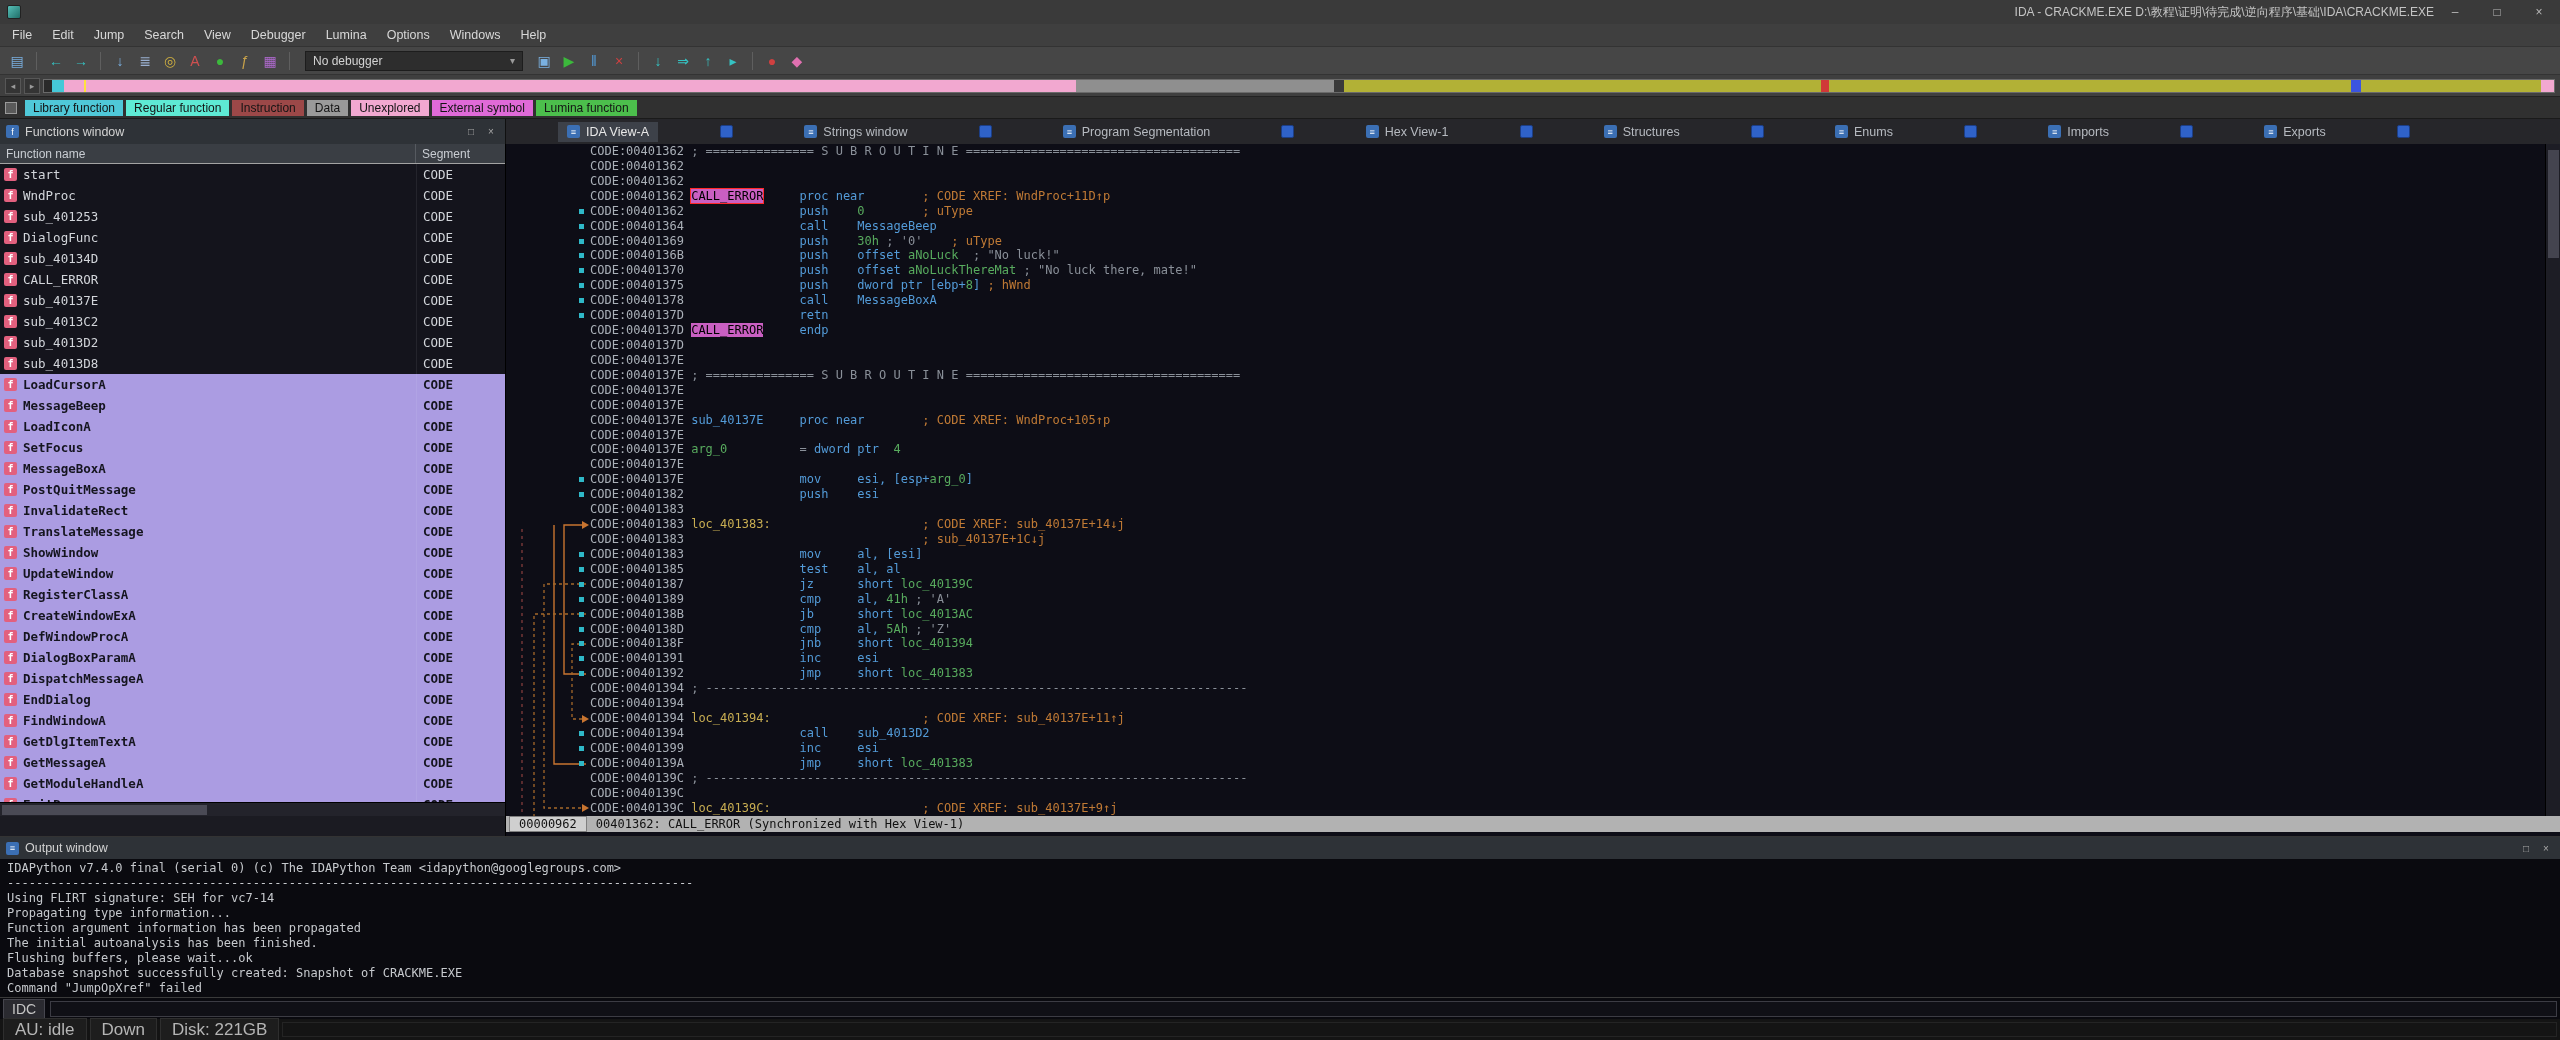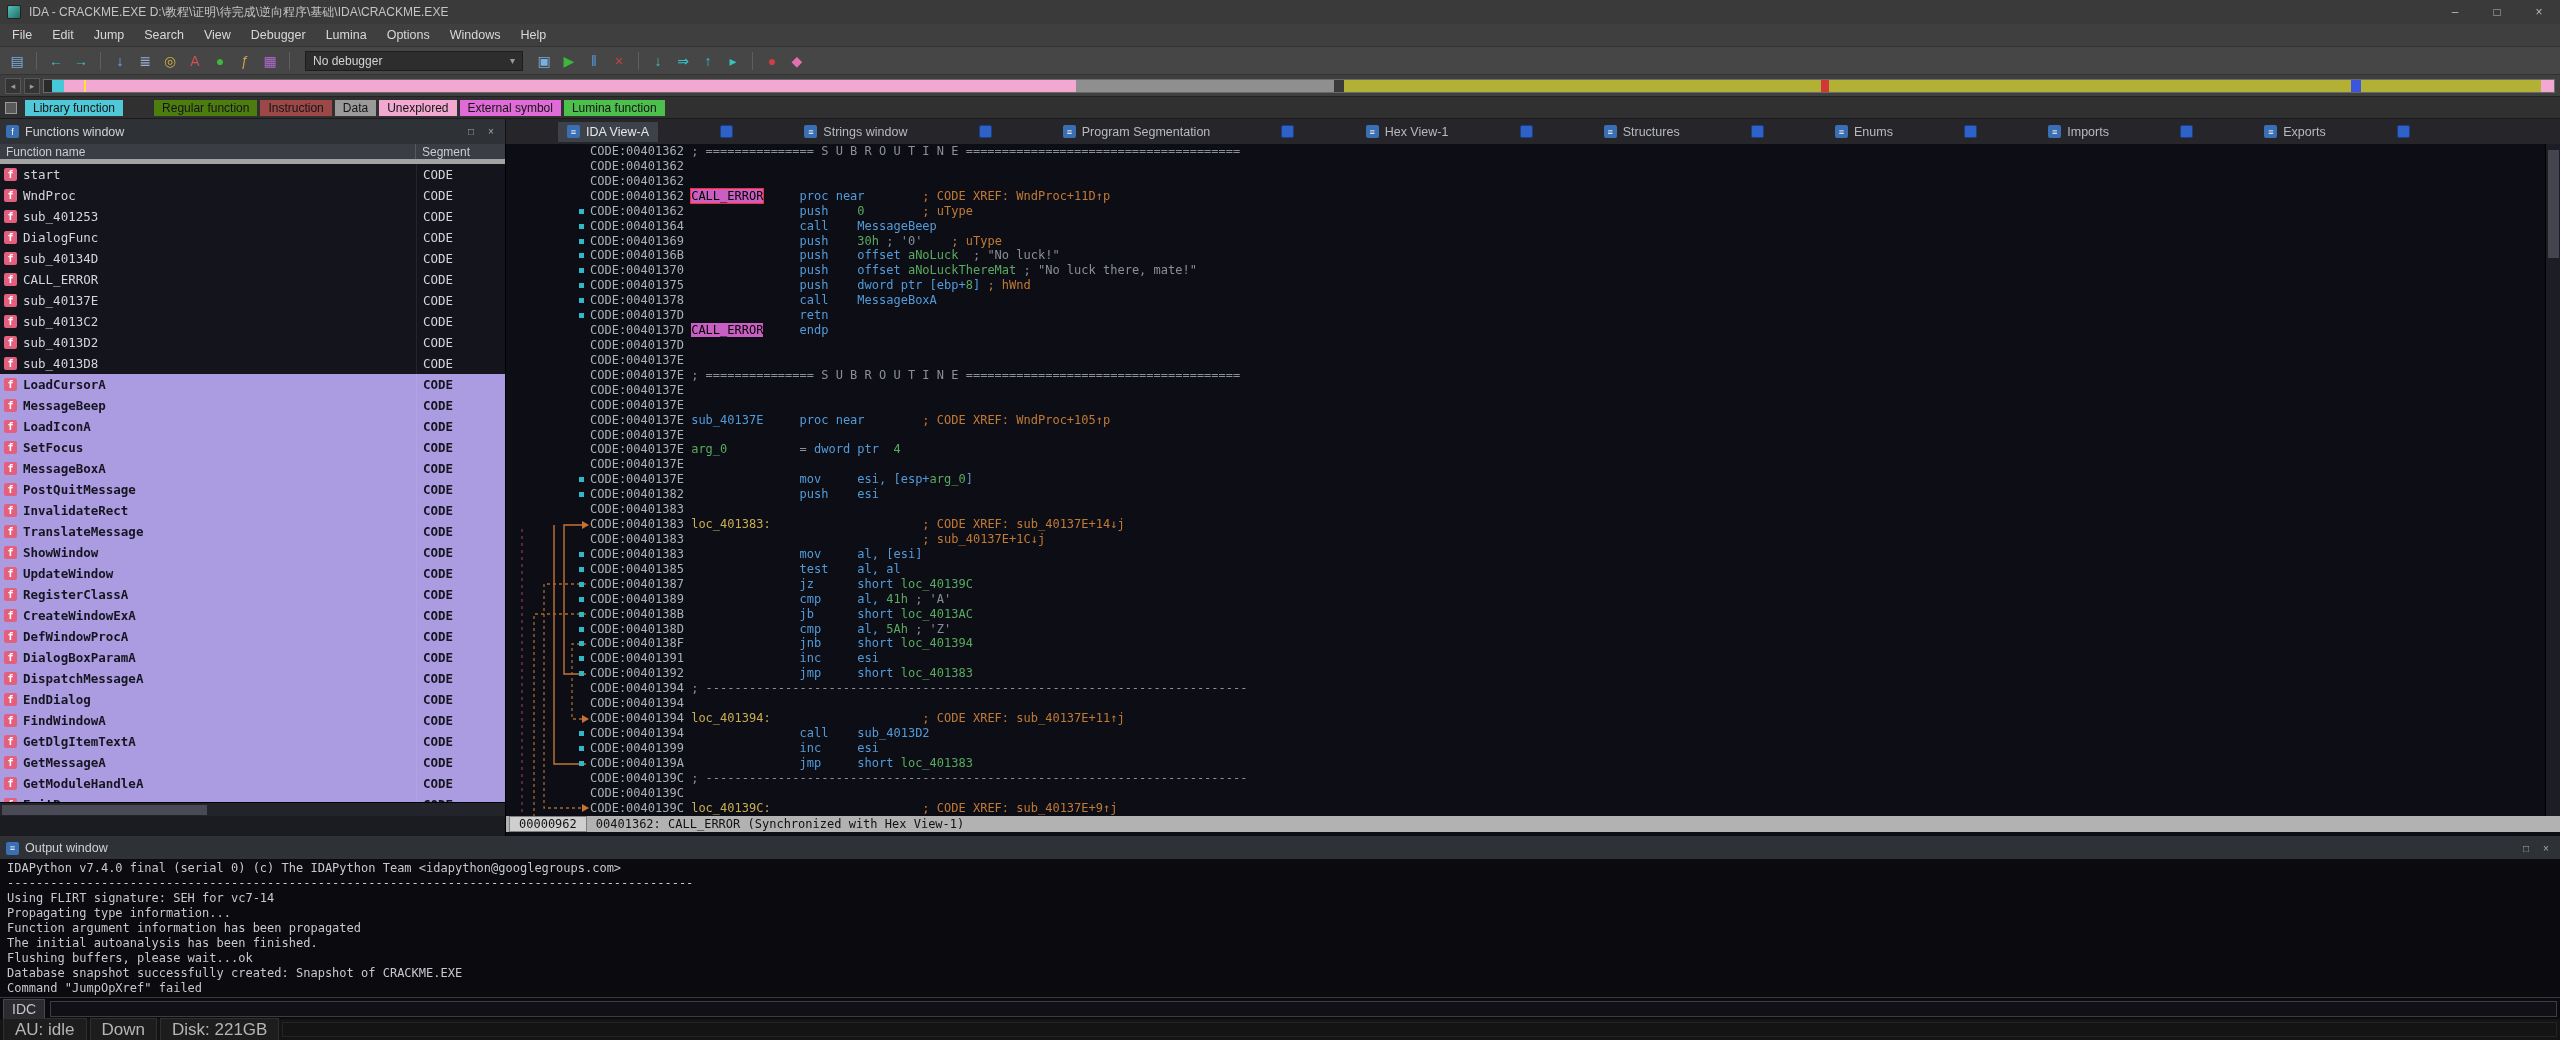--- a/index.html
+++ b/index.html
@@ -3,21 +3,21 @@
 <meta charset="utf-8">
 <style>
   * { box-sizing: border-box; }
   html,body { margin:0; padding:0; }
   body {
     width:2560px; height:1040px; overflow:hidden; position:relative;
     background:#0d0d15; font-family:"Liberation Sans",sans-serif; color:#ccc;
     -webkit-font-smoothing:antialiased;
   }
   
-  .titlebar { height:24px; background:#3a3a3a; display:flex; align-items:center; font-size:12px; color:#c4c4c4; }
+  .titlebar { height:24px; background:#3a3a3a; display:flex; align-items:center; font-size:12px; color:#c4c4c4;text-align:right; }
   .app-icon { width:14px; height:14px; margin:0 8px 0 7px; border-radius:2px;
               background:linear-gradient(135deg,#57c0b8,#1f6e68); border:1px solid #222; }
   .title-text { flex:1; white-space:nowrap; overflow:hidden; }
   .win-btn { width:42px; height:24px; display:flex; align-items:center; justify-content:center; color:#b8b8b8; font-size:12px; }
   
   .menubar { height:22px; background:#3f3f3f; display:flex; align-items:center; font-size:12.5px; color:#d8d8d8; padding-left:2px; }
   .menu-item { padding:0 10px; height:100%; display:flex; align-items:center; }
   
   .toolbar { height:28px; background:#464646; display:flex; align-items:center; padding-left:6px; gap:3px; border-top:1px solid #333; }
   .tb-icon { width:22px; height:22px; display:flex; align-items:center; justify-content:center; font-size:14px; border-radius:2px; }
@@ -46,21 +46,21 @@
   .fw-btn { width:16px; height:16px; color:#a8a8a8; font-size:10px; display:flex; align-items:center; justify-content:center; }
   .tabs { flex:1; display:flex; align-items:center; justify-content:space-between; padding:0 150px 0 52px; font-size:12.5px; color:#b6bac0; }
   .tab { display:flex; align-items:center; gap:6px; padding:3px 9px; white-space:nowrap; }
   .tab.active { background:#3d4149; color:#e8e8e8; }
   .tab-icon { width:13px; height:13px; background:#3b6fb4; color:#fff; font-size:9px; display:flex; align-items:center;
               justify-content:center; border-radius:2px; }
   .dock-icon { width:13px; height:13px; background:#2f62c8; border-radius:2px; border:1px solid #1c3e86; }
   
   .main { height:692px; display:flex; }
   .fpanel { width:506px; display:flex; flex-direction:column; background:#14141c; border-right:1px solid #000; }
-  .fp-header { height:20px; background:#3a3e44; display:flex; font-size:12px; color:#c9cdd3; align-items:center; border-bottom:5px solid #a3a3a3; }
+  .fp-header { height:20px; background:#3a3e44; display:flex; font-size:12px; color:#c9cdd3; align-items:center; border-bottom:1px solid #a3a3a3; }
   .fp-col-name { width:416px; padding-left:6px; border-right:1px solid #565a60; height:100%; display:flex; align-items:center; }
   .fp-col-seg { flex:1; padding-left:6px; }
   .fp-rows { flex:1; overflow:hidden; position:relative; }
   .fp-rows::after { content:''; position:absolute; left:416px; top:0; bottom:0; width:1px; background:rgba(255,255,255,0.07); }
   .fn-row { height:21px; display:flex; align-items:center; font-family:"DejaVu Sans Mono",monospace; font-size:12.5px; color:#d2d5da; }
   .fn-row.lib { background:#ab9ce2; color:#15151f; font-weight:bold; }
   .fn-icon { width:13px; height:13px; margin:0 6px 0 4px; background:#e2607e; color:#fff; font-size:10px; font-weight:bold;
              display:flex; align-items:center; justify-content:center; border-radius:2px; flex:none; }
   .fn-name { width:393px; overflow:hidden; white-space:nowrap; }
   .fn-seg { flex:1; padding-left:7px; }
@@ -170,21 +170,21 @@
       <div class="nav-seg" style="width: 0.4%; background: rgb(59, 85, 224);"></div>
       <div class="nav-seg" style="width: 7.2%; background: rgb(178, 177, 54);"></div>
       <div class="nav-seg" style="width: 0.5%; background: rgb(242, 168, 208);"></div>
       <div class="nav-marker"></div>
     </div>
 </div>
 
 <div class="legendrow">
   <div class="legend-win-icon"></div>
 <div class="legend-chip" style="background: rgb(79, 200, 216);">Library function</div>
-    <div class="legend-chip" style="background: #4d7c0f; margin-left: 28px;">Regular function</div>
+    <div class="legend-chip" style="background: #5eead4;">Regular function</div>
     <div class="legend-chip" style="background: rgb(156, 72, 72);">Instruction</div>
     <div class="legend-chip" style="background: rgb(154, 154, 154);">Data</div>
     <div class="legend-chip" style="background: rgb(242, 168, 208);">Unexplored</div>
     <div class="legend-chip" style="background: rgb(224, 106, 216);">External symbol</div>
     <div class="legend-chip" style="background: rgb(76, 191, 76);">Lumina function</div>
   </div>
 
 <div class="tabrow">
   <div class="fw-title">
     <span class="fw-icon">f</span>

